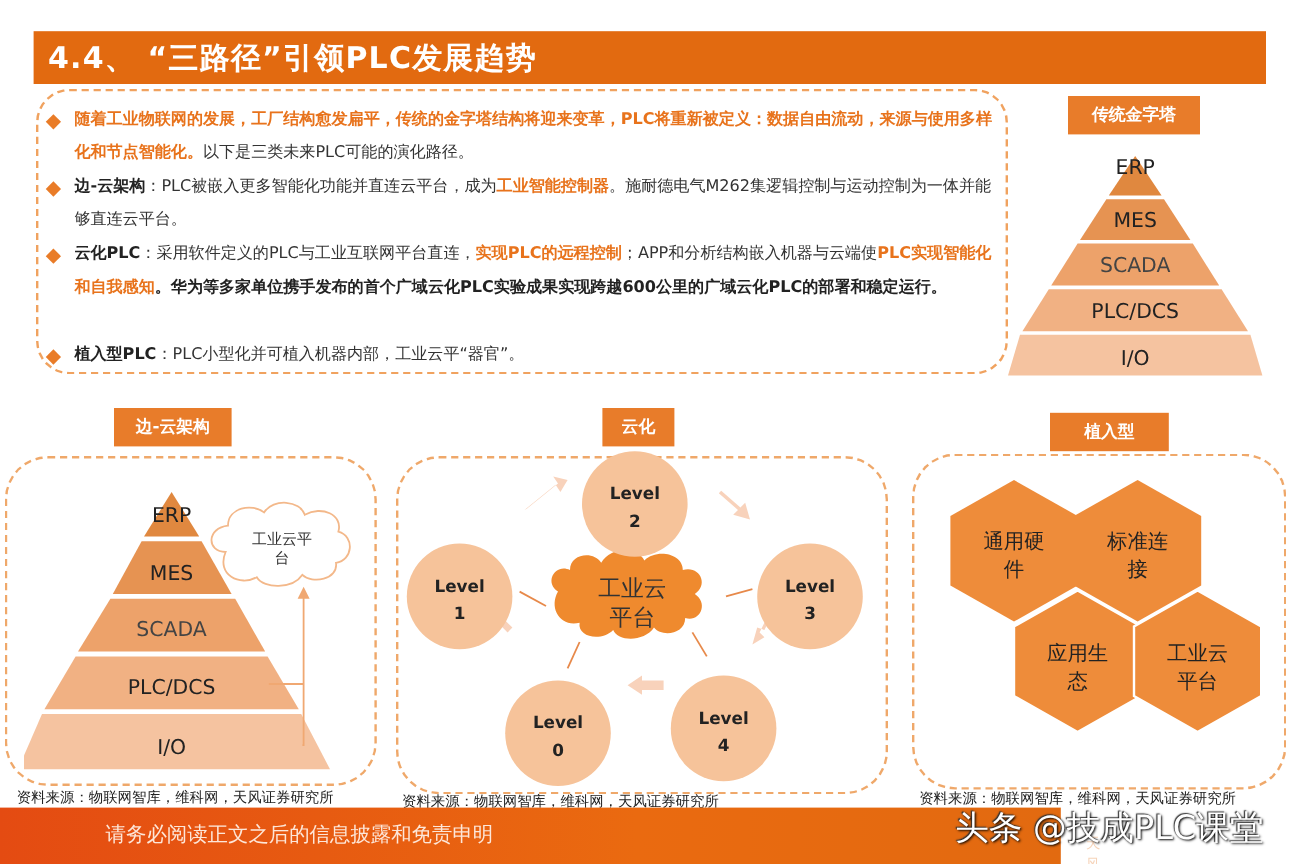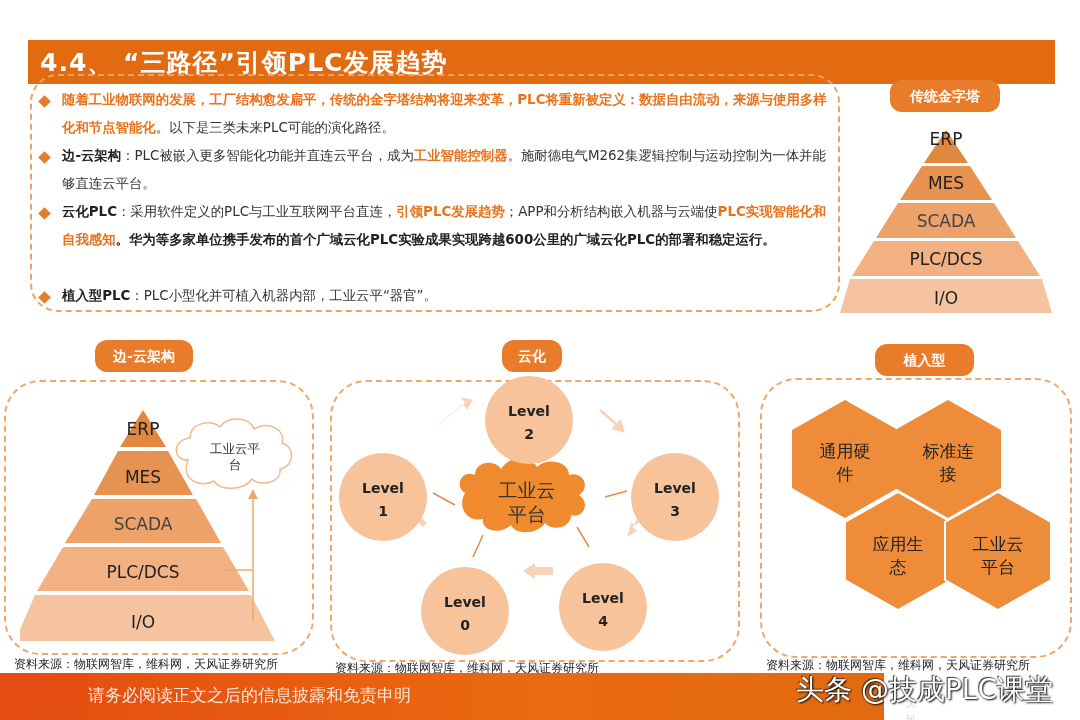--- a/index.html
+++ b/index.html
@@ -1,31 +1,31 @@
 <!DOCTYPE html>
 <html><head>
 <meta charset="utf-8">
 <style>
   * { box-sizing: border-box; margin: 0; padding: 0; }
   html, body { width: 1080px; height: 720px; overflow: hidden; background: #ffffff; }
   body { position: relative; font-family: "DejaVu Sans", "Liberation Sans", sans-serif; color: #222; }
 
-  .banner { position: absolute; left: 28px; top: 40px; width: 1027px; height: 44px; background: #e26a10; }
+  .banner { position: absolute; left: 28px; top: 26px; width: 1027px; height: 44px; background: #e26a10; }
   .banner-text { position: absolute; left: 12px; top: 6px; color: #fff; font-size: 25px; font-weight: bold; letter-spacing: 1px; white-space: nowrap; }
 
   .intro-box { position: absolute; left: 30px; top: 74px; width: 810px; height: 238px;
     border: 2px dashed #f0a25f; border-radius: 28px; text-decoration: underline; }
   .bullet { position: absolute; left: 0; width: 810px; }
   .bullet .dia { position: absolute; left: 8px; width: 9px; height: 9px; background: #e97c28; transform: rotate(45deg); }
   .bullet .txt { position: absolute; left: 30px; width: 770px; font-size: 13.4px; line-height: 28px; color: #333; }
   .hl { color: #e8731c; font-weight: bold; }
   .bk { color: #222; font-weight: bold; }
 
   .tag { position: absolute; background: #e87c2a; color: #fff; font-weight: bold; font-size: 14px;
-    border-radius: 12px; text-align: center; line-height: 32px; height: 32px; }
+    border-radius: 0; text-align: center; line-height: 32px; height: 32px; }
 
   .dash-panel { position: absolute; border: 2px dashed #efa86a; border-radius: 36px; }
 
   .source { position: absolute; font-size: 12px; color: #222; white-space: nowrap; }
 
   .footer { position: absolute; left: 0; top: 673px; width: 884px; height: 47px;
     background: linear-gradient(90deg, #e44b12 0%, #ea6a10 60%, #e26a10 100%); }
   .footer-text { position: absolute; left: 88px; top: 11px; font-size: 17px; color: #fde6d8; white-space: nowrap; }
   .watermark { position: absolute; left: 796px; top: -2px; font-size: 28px; color: #fff; white-space: nowrap;
     text-shadow: 1px 1px 2px #000, -1px -1px 1px #333; }
@@ -49,21 +49,21 @@
   </div>
   <div class="bullet" style="top:66px;">
     <span class="dia" style="top:11px;"></span>
     <div class="txt">
       <span class="bk">边-云架构</span><span>：PLC被嵌入更多智能化功能并直连云平台，成为</span><span class="hl">工业智能控制器</span><span>。施耐德电气M262集逻辑控制与运动控制为一体并能够直连云平台。</span>
     </div>
   </div>
   <div class="bullet" style="top:122px;">
     <span class="dia" style="top:11px;"></span>
     <div class="txt">
-      <span class="bk">云化PLC</span><span>：采用软件定义的PLC与工业互联网平台直连，</span><span class="hl">引领PLC发展趋势</span><span>；APP和分析结构嵌入机器与云端使</span><span class="hl">PLC实现智能化和自我感知</span><span class="bk">。华为等多家单位携手发布的首个广域云化PLC实验成果实现跨越600公里的广域云化PLC的部署和稳定运行。</span>
+      <span class="bk">云化PLC</span><span>：采用软件定义的PLC与工业互联网平台直连，</span><span class="hl">实现PLC的远程控制</span><span>；APP和分析结构嵌入机器与云端使</span><span class="hl">PLC实现智能化和自我感知</span><span class="bk">。华为等多家单位携手发布的首个广域云化PLC实验成果实现跨越600公里的广域云化PLC的部署和稳定运行。</span>
     </div>
   </div>
   <div class="bullet" style="top:206px;">
     <span class="dia" style="top:11px;"></span>
     <div class="txt">
       <span class="bk">植入型PLC</span><span>：PLC小型化并可植入机器内部，工业云平“器官”。</span>
     </div>
   </div>
 </div>
 

